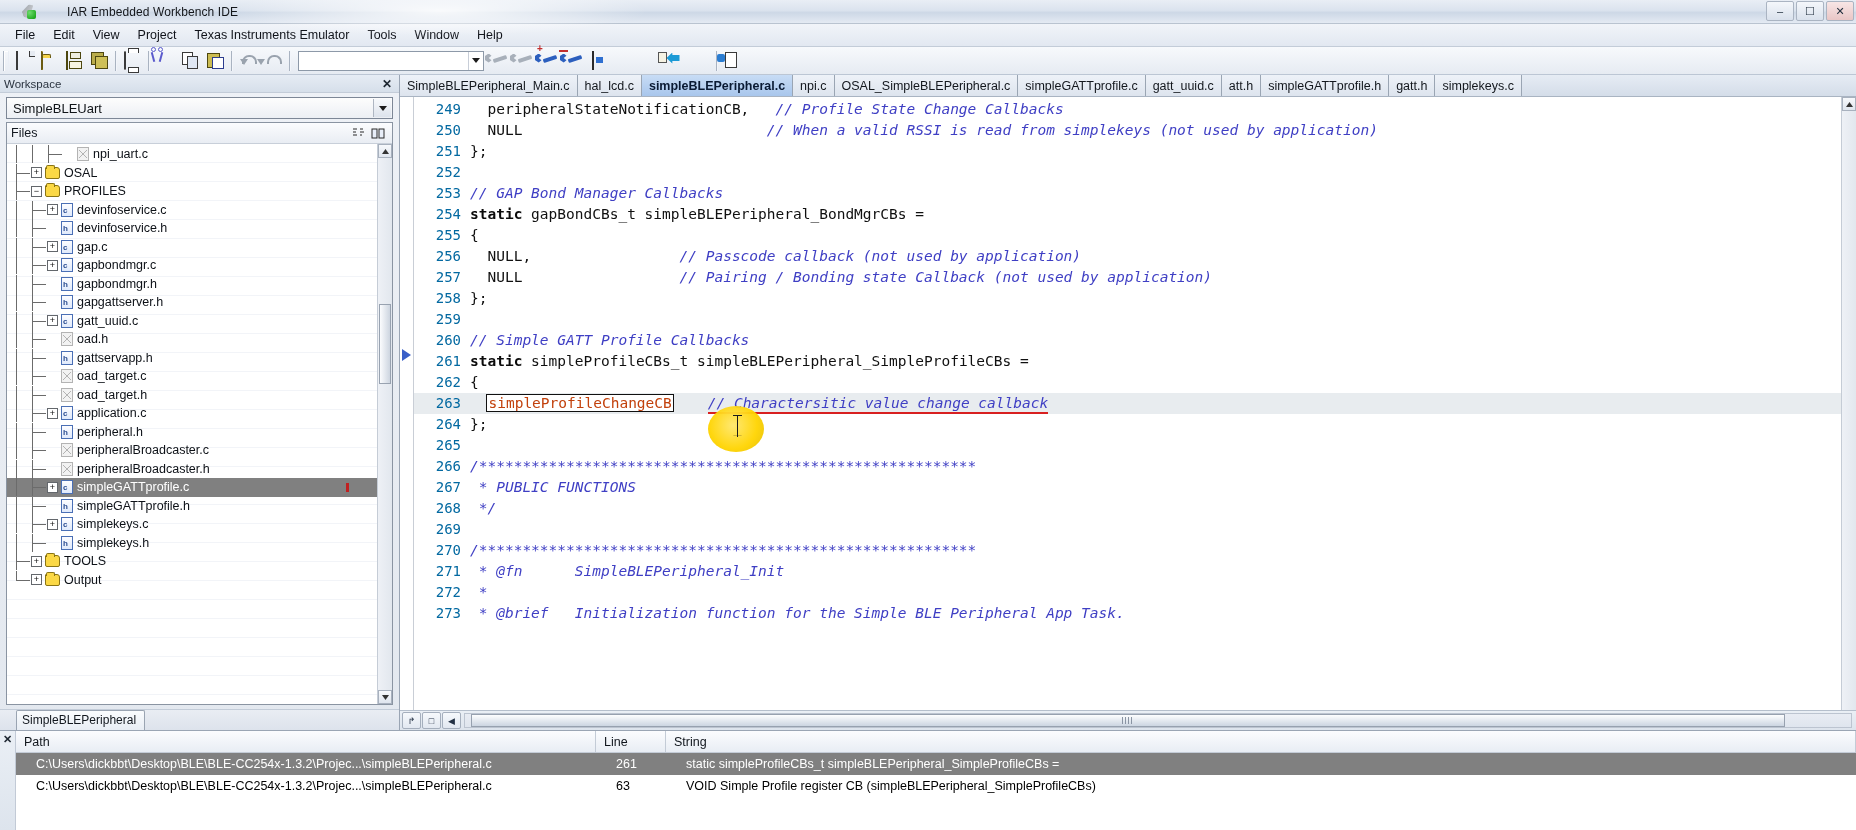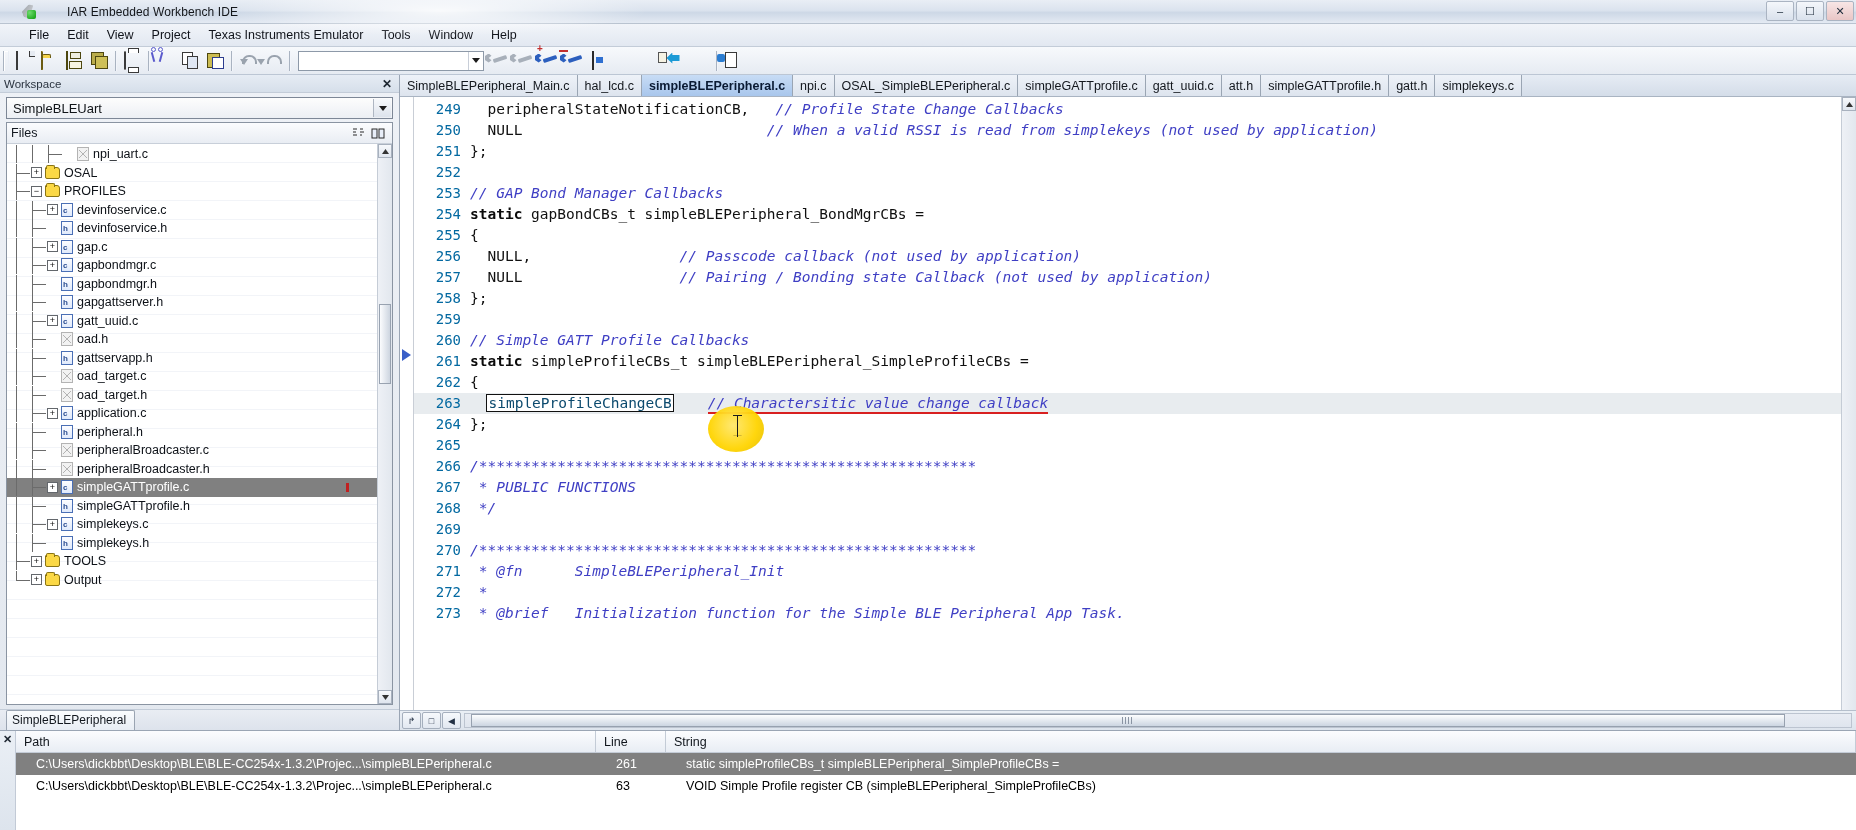--- a/index.html
+++ b/index.html
@@ -64,21 +64,21 @@
     font-size: 11px; color:#22303f;
   }
   .win-btn.close { background: linear-gradient(#f8e6e6,#e9c6c6); }
 
   
   .menubar {
     height: 23px;
     background: linear-gradient(#f1f4f9, #e2e8f1);
     border-bottom: 1px solid #c3ccd8;
     display: flex; align-items: center;
-    padding-left: 20px;
+    padding-left: 6px;
   }
   .menu-item {
     font-size: 12.5px; color: #10131a;
     padding: 2px 9px; white-space: nowrap; cursor: default;
   }
 
   
   .toolbar {
     height: 28px;
     background: linear-gradient(#f7f9fc, #e6ebf2);
@@ -276,21 +276,21 @@
     border: 1px solid #a8b1be;
     display:flex;align-items:center;justify-content:center; flex:0 0 auto;
   }
   .sb-thumb {
     position: absolute; left:1px; right:1px; top: 160px; height: 80px;
     background: linear-gradient(90deg,#fbfcfe,#cdd5e0);
     border: 1px solid #98a2b0;
   }
   .ws-tabs {
     height: 21px; flex: 0 0 auto;
-    display: flex; align-items: flex-end; padding-left: 6px;
+    display: flex; align-items: flex-end; padding-left: 16px;
     background: linear-gradient(#e9edf3,#dde3ec);
     border-top: 1px solid #c3ccd8;
   }
   .ws-tab {
     font-size: 12px; color: #12171e;
     padding: 2px 8px 3px 5px;
     background: linear-gradient(#fafcfe,#e8edf4);
     border: 1px solid #9aa4b2; border-bottom: none;
     border-radius: 2px 2px 0 0;
   }
@@ -355,21 +355,21 @@
     color: #0369a1; font-size: 14px;
   }
   .ctext { flex: 1 1 auto; min-width: 0; }
   .kw { color: #0b0b0b; font-weight: bold; }
   .cm { color: #3f3fc4; font-style: italic; }
   .pln { color: #101010; }
   .sel-box {
     background: #fff;
     outline: 1px solid #111;
     padding: 0 1px;
-    color: #0c4a6e;
+    color: #c2410c;
   }
   .underline-red {
     border-bottom: 2px solid #d82020;
     padding-bottom: 1px;
   }
   .cursor-hl {
     position: absolute; left: 308px; top: 309px;
     width: 56px; height: 46px; border-radius: 50%;
     background: radial-gradient(circle at 45% 42%, #ffe76b 0%, #ffd400 58%, #e3bc00 100%);
     opacity: .95;

